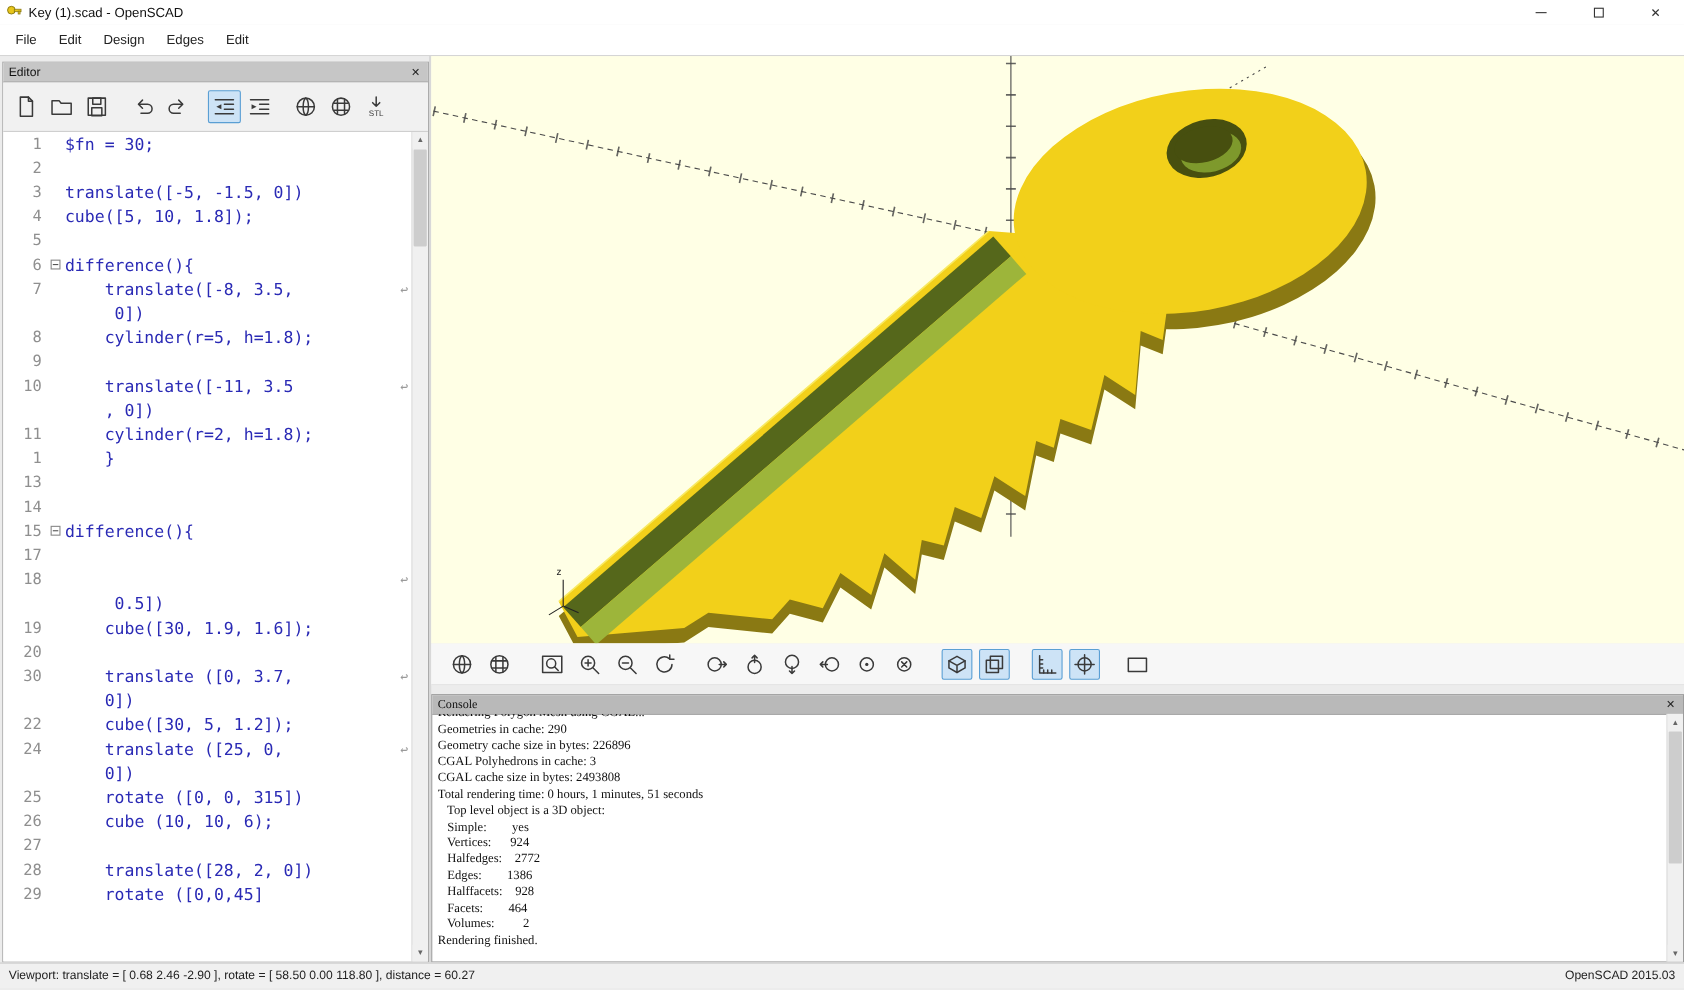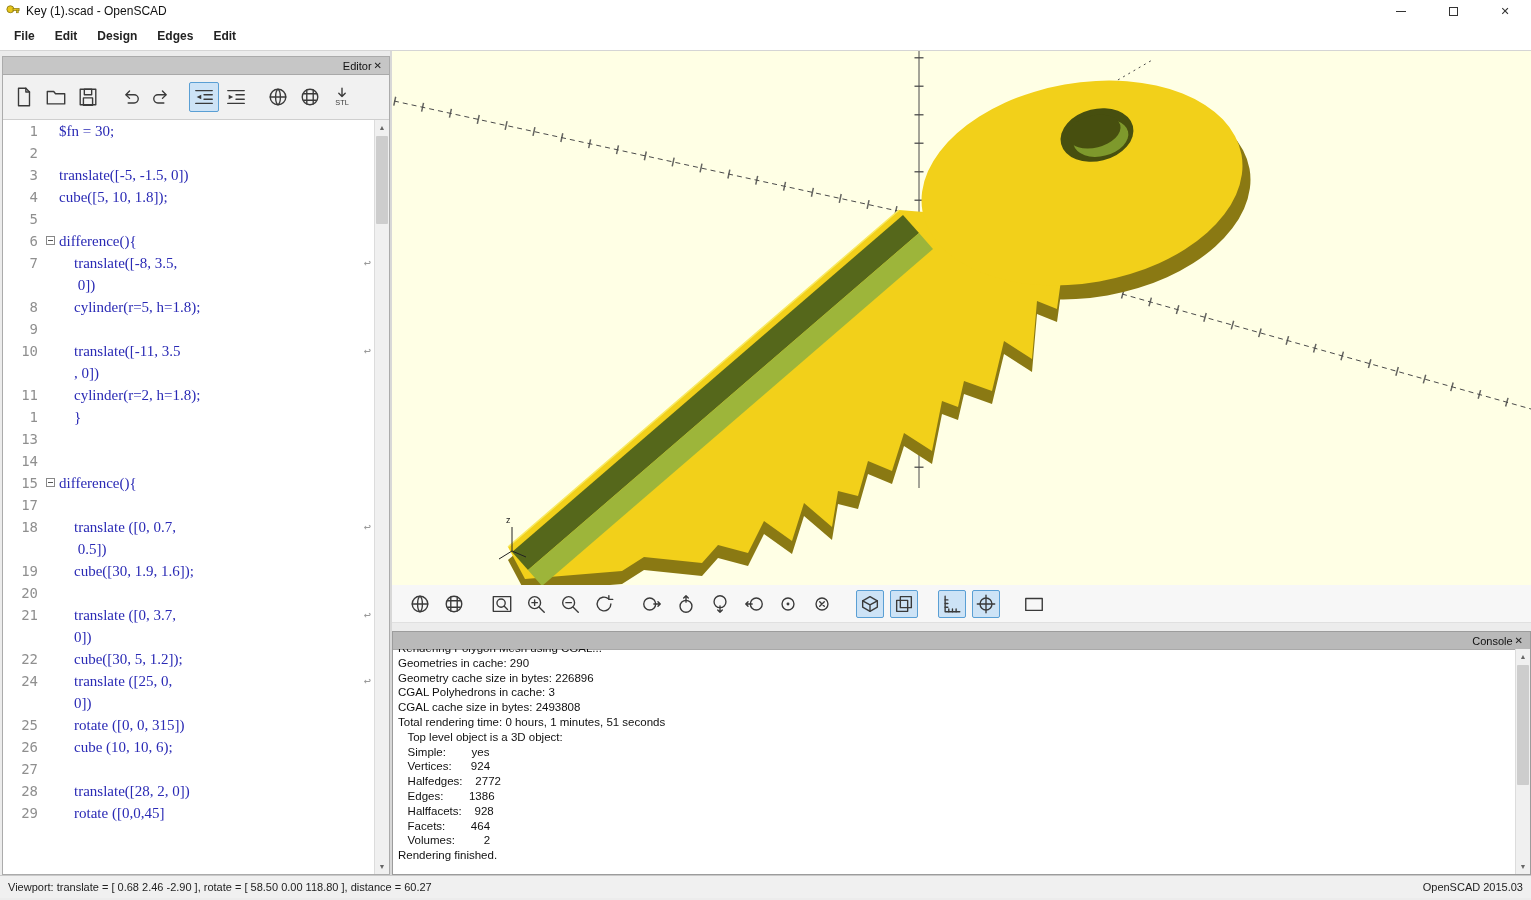--- a/index.html
+++ b/index.html
@@ -10,58 +10,58 @@
   }
   
   .titlebar{position:absolute;top:0;left:0;right:0;height:22px;background:#ffffff;
     display:flex;align-items:center;padding-left:6px;gap:6px;font-size:12px;color:#111;}
   .win-controls{position:absolute;right:0;top:0;height:22px;display:flex;}
   .win-btn{width:52px;height:22px;display:flex;align-items:center;justify-content:center;color:#333;font-size:11px;}
   .glyph-min{width:10px;border-top:1px solid #333;display:inline-block;}
   .glyph-max{width:9px;height:9px;border:1px solid #333;display:inline-block;}
   
   .menubar{position:absolute;top:22px;left:0;right:0;height:29px;background:#ffffff;
-    border-bottom:1px solid #d5d5d5;display:flex;align-items:center;font-size:12px;color:#222;padding-left:4px;font-weight:bold;}
+    border-bottom:1px solid #d5d5d5;display:flex;align-items:center;font-size:12px;color:#222;padding-left:4px;}
   .menu-item{padding:5px 10px;cursor:default;}
   
   .panel-header{height:18px;background:#c6c6c6;border-bottom:1px solid #a9a9a9;
-    display:flex;align-items:center;justify-content:flex-end;padding:0 5px;font-size:11px;color:#111;}
+    display:flex;align-items:center;justify-content:space-between;padding:0 5px;font-size:11px;color:#111;}
   .panel-close{font-size:10px;color:#222;cursor:default;padding:0 2px;}
   
   .editor-panel{position:absolute;left:2px;top:56px;width:388px;height:819px;background:#fff;border:1px solid #ababab;}
   .editor-toolbar{position:absolute;top:18px;left:0;right:0;height:45px;background:#f1f1f1;
     border-bottom:1px solid #cfcfcf;display:flex;align-items:center;gap:2px;padding:0 6px;}
   .tool-btn{width:30px;height:30px;background:transparent;border:1px solid transparent;border-radius:2px;
     display:flex;align-items:center;justify-content:center;padding:0;}
   .tool-btn.active{background:#cde3f6;border:1px solid #5a9fd4;}
   .vtb .tool-btn{width:28px;height:28px;}
   .code-area{position:absolute;top:63px;bottom:0;left:0;right:15px;overflow:hidden;background:#fff;
     font-family:"DejaVu Sans Mono",monospace;font-size:15px;color:#2a2ab5;}
   .code-row{height:22px;line-height:22px;white-space:pre;display:flex;position:relative;}
   .gutter{width:42px;flex:none;text-align:right;padding-right:7px;color:#8f8f8f;font-size:14px;}
   .foldcol{width:14px;flex:none;position:relative;}
   .fold-box{position:absolute;left:1px;top:6px;width:9px;height:9px;border:1px solid #888;background:#fff;}
   .fold-box::after{content:"";position:absolute;left:1px;right:1px;top:3px;border-top:1px solid #555;}
-  .code-text{flex:1;overflow:hidden;font-family:Liberation Serif, serif;}
+  .code-text{flex:1;overflow:hidden;}
   .wrap-mark{position:absolute;right:3px;top:0;color:#9a9a9a;font-size:12px;}
   
   .vscroll{position:absolute;width:15px;background:#f0f0f0;border-left:1px solid #dcdcdc;}
   .sb-btn{position:absolute;left:0;right:0;height:15px;display:flex;align-items:center;justify-content:center;
     font-size:7px;color:#666;background:#f0f0f0;}
   .sb-btn.up{top:0;} .sb-btn.down{bottom:0;}
   .sb-thumb{position:absolute;left:1px;right:1px;background:#cdcdcd;border-radius:1px;}
   .editor-scroll{top:63px;right:0;bottom:0;}
   .console-scroll{top:17px;right:0;bottom:0;}
   
   .viewport{position:absolute;left:392px;top:51px;width:1139px;height:534px;background:var(--vp-bg,#FFFFE5);overflow:hidden;}
   .viewport svg{display:block;}
   .view-toolbar{position:absolute;left:392px;top:585px;width:1139px;height:38px;background:#f7f7f7;
     border-bottom:1px solid #e0e0e0;display:flex;align-items:center;padding-left:14px;gap:6px;}
   
-  .console-panel{position:absolute;left:392px;top:631px;width:1139px;height:244px;background:#fff;border:1px solid #9c9c9c;}
+  .console-panel{position:absolute;left:392px;top:631px;width:1139px;height:244px;background:#fff;border:1px solid #9c9c9c;font-family:Liberation Serif, serif;}
   .console-body{position:absolute;top:17px;left:5px;right:16px;bottom:1px;overflow:hidden;
     font-size:11.5px;line-height:14.8px;color:#111;white-space:pre;}
   .console-line.clip{margin-top:-8px;}
   
   .statusbar{position:absolute;left:0;right:0;top:875px;height:23px;background:#f0f0f0;border-top:1px solid #c9c9c9;
     display:flex;justify-content:space-between;align-items:center;padding:0 8px;font-size:11px;color:#222;}
   .splitter{position:absolute;left:390px;top:51px;width:2px;bottom:25px;background:#d8d8d8;}
 </style>
 </head>
 <body>
@@ -175,25 +175,25 @@
         <div class="code-row"><span class="gutter">8</span><span class="foldcol"></span><span class="code-text">    cylinder(r=5, h=1.8);</span></div>
         <div class="code-row"><span class="gutter">9</span><span class="foldcol"></span><span class="code-text"></span></div>
         <div class="code-row"><span class="gutter">10</span><span class="foldcol"></span><span class="code-text">    translate([-11, 3.5</span><span class="wrap-mark">↩</span></div>
         <div class="code-row"><span class="gutter"></span><span class="foldcol"></span><span class="code-text">    , 0])</span></div>
         <div class="code-row"><span class="gutter">11</span><span class="foldcol"></span><span class="code-text">    cylinder(r=2, h=1.8);</span></div>
         <div class="code-row"><span class="gutter">1</span><span class="foldcol"></span><span class="code-text">    }</span></div>
         <div class="code-row"><span class="gutter">13</span><span class="foldcol"></span><span class="code-text"></span></div>
         <div class="code-row"><span class="gutter">14</span><span class="foldcol"></span><span class="code-text"></span></div>
         <div class="code-row"><span class="gutter">15</span><span class="foldcol"><span class="fold-box"></span></span><span class="code-text">difference(){</span></div>
         <div class="code-row"><span class="gutter">17</span><span class="foldcol"></span><span class="code-text"></span></div>
-        <div class="code-row"><span class="gutter">18</span><span class="foldcol"></span><span class="code-text">    translate ([0, 0.7,</span><span class="wrap-mark">↩</span></div>
+        <div class="code-row"><span class="gutter">18</span><span class="foldcol"></span><span class="wrap-mark">↩</span></div>
         <div class="code-row"><span class="gutter"></span><span class="foldcol"></span><span class="code-text">     0.5])</span></div>
         <div class="code-row"><span class="gutter">19</span><span class="foldcol"></span><span class="code-text">    cube([30, 1.9, 1.6]);</span></div>
         <div class="code-row"><span class="gutter">20</span><span class="foldcol"></span><span class="code-text"></span></div>
-        <div class="code-row"><span class="gutter">21</span><span class="foldcol"></span><span class="code-text">    translate ([0, 3.7,</span><span class="wrap-mark">↩</span></div>
+        <div class="code-row"><span class="gutter">30</span><span class="foldcol"></span><span class="code-text">    translate ([0, 3.7,</span><span class="wrap-mark">↩</span></div>
         <div class="code-row"><span class="gutter"></span><span class="foldcol"></span><span class="code-text">    0])</span></div>
         <div class="code-row"><span class="gutter">22</span><span class="foldcol"></span><span class="code-text">    cube([30, 5, 1.2]);</span></div>
         <div class="code-row"><span class="gutter">24</span><span class="foldcol"></span><span class="code-text">    translate ([25, 0,</span><span class="wrap-mark">↩</span></div>
         <div class="code-row"><span class="gutter"></span><span class="foldcol"></span><span class="code-text">    0])</span></div>
         <div class="code-row"><span class="gutter">25</span><span class="foldcol"></span><span class="code-text">    rotate ([0, 0, 315])</span></div>
         <div class="code-row"><span class="gutter">26</span><span class="foldcol"></span><span class="code-text">    cube (10, 10, 6);</span></div>
         <div class="code-row"><span class="gutter">27</span><span class="foldcol"></span><span class="code-text"></span></div>
         <div class="code-row"><span class="gutter">28</span><span class="foldcol"></span><span class="code-text">    translate([28, 2, 0])</span></div>
         <div class="code-row"><span class="gutter">29</span><span class="foldcol"></span><span class="code-text">    rotate ([0,0,45]</span></div>
       </div>

